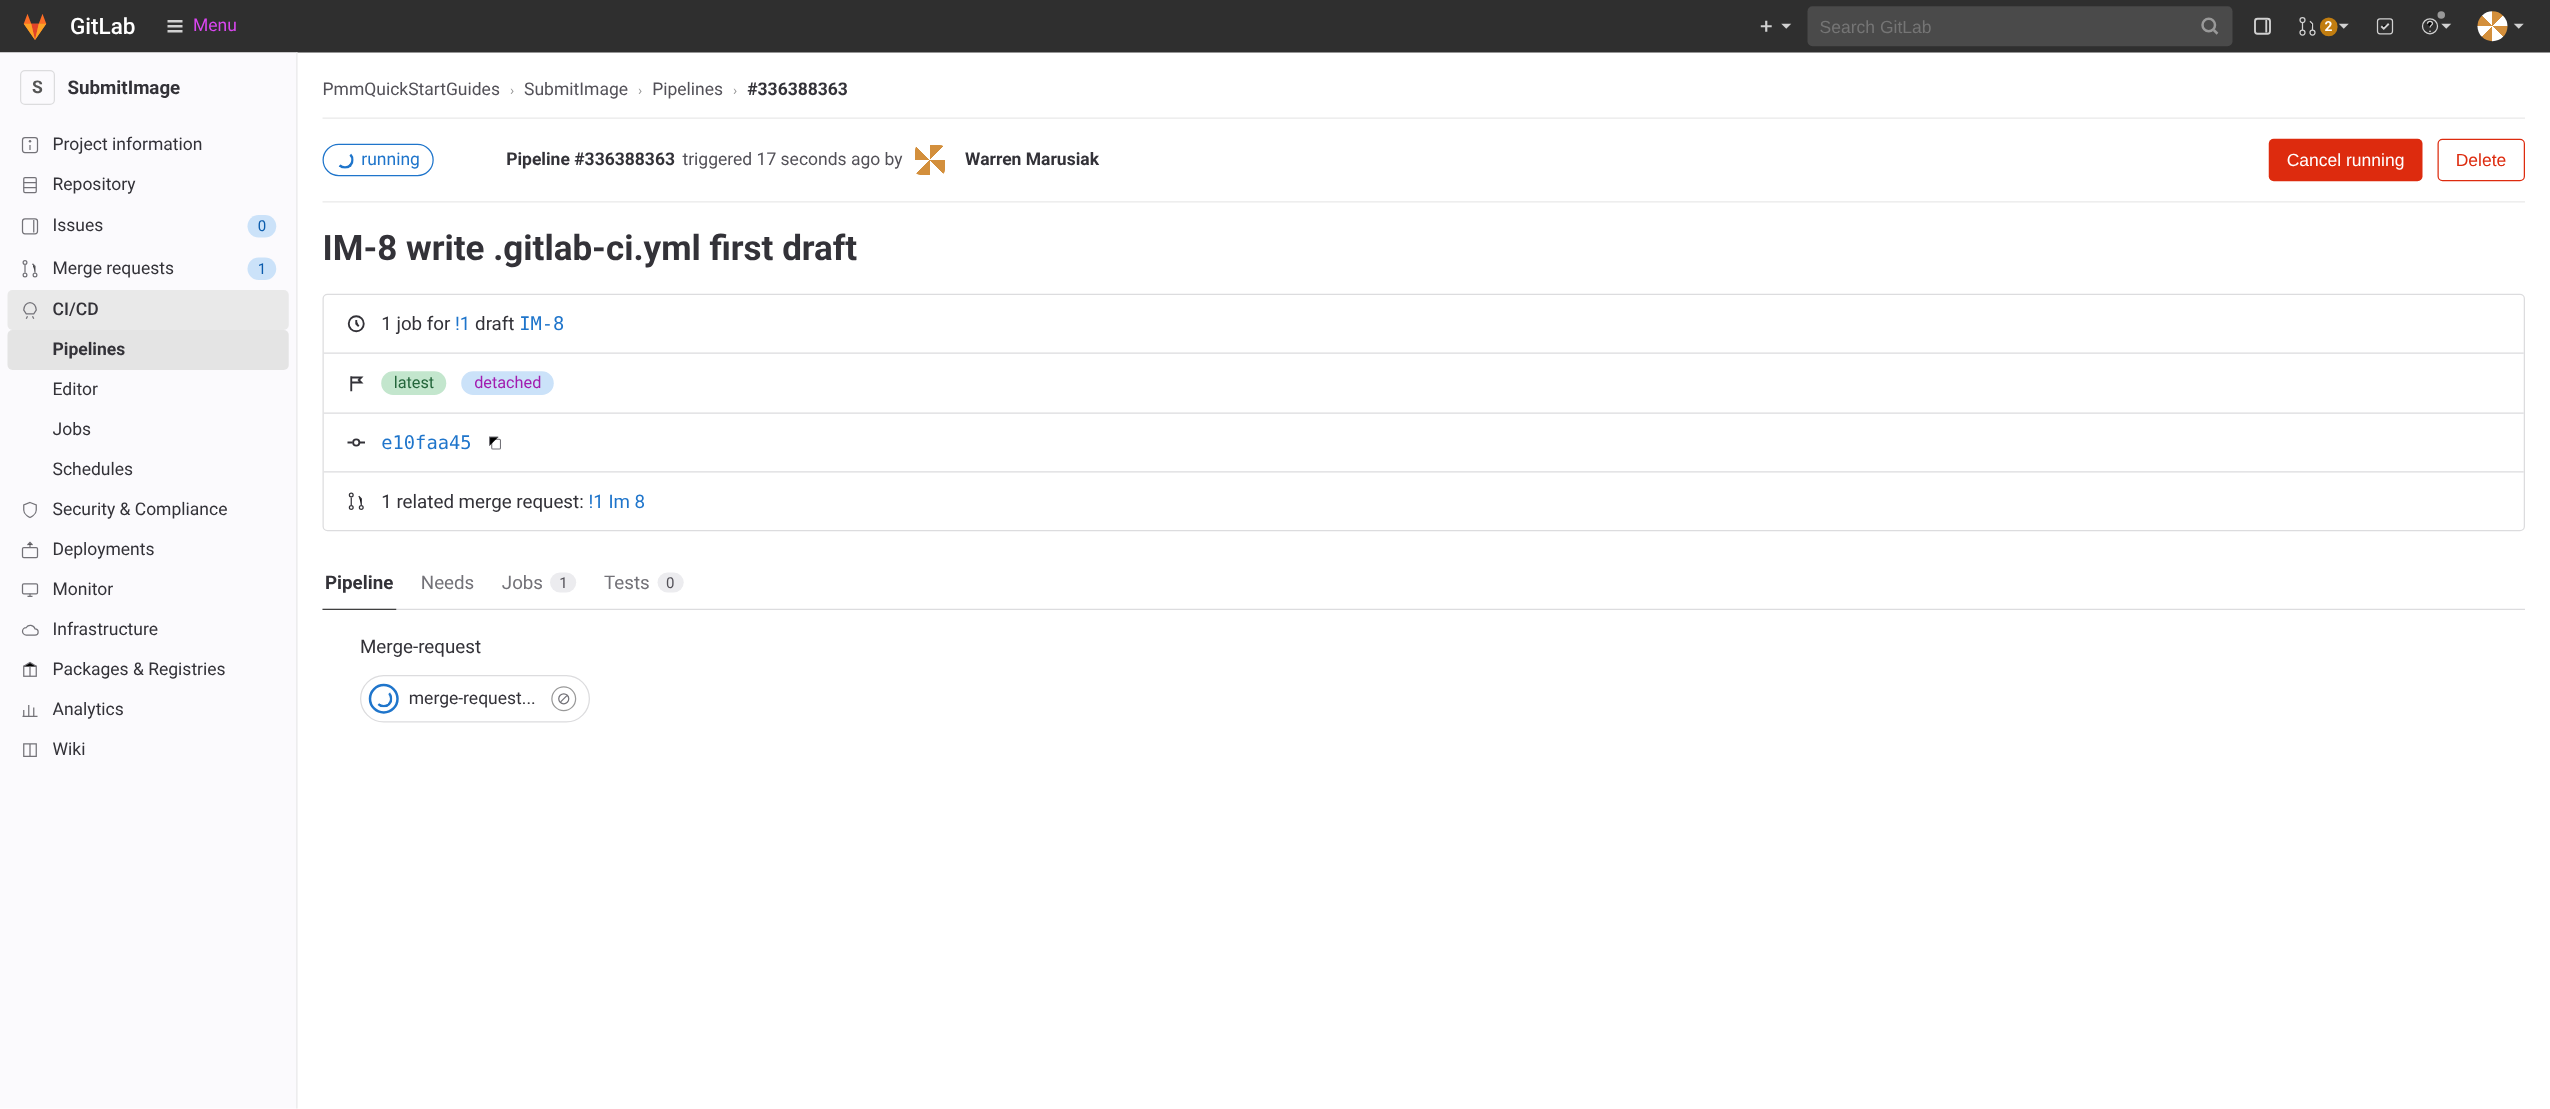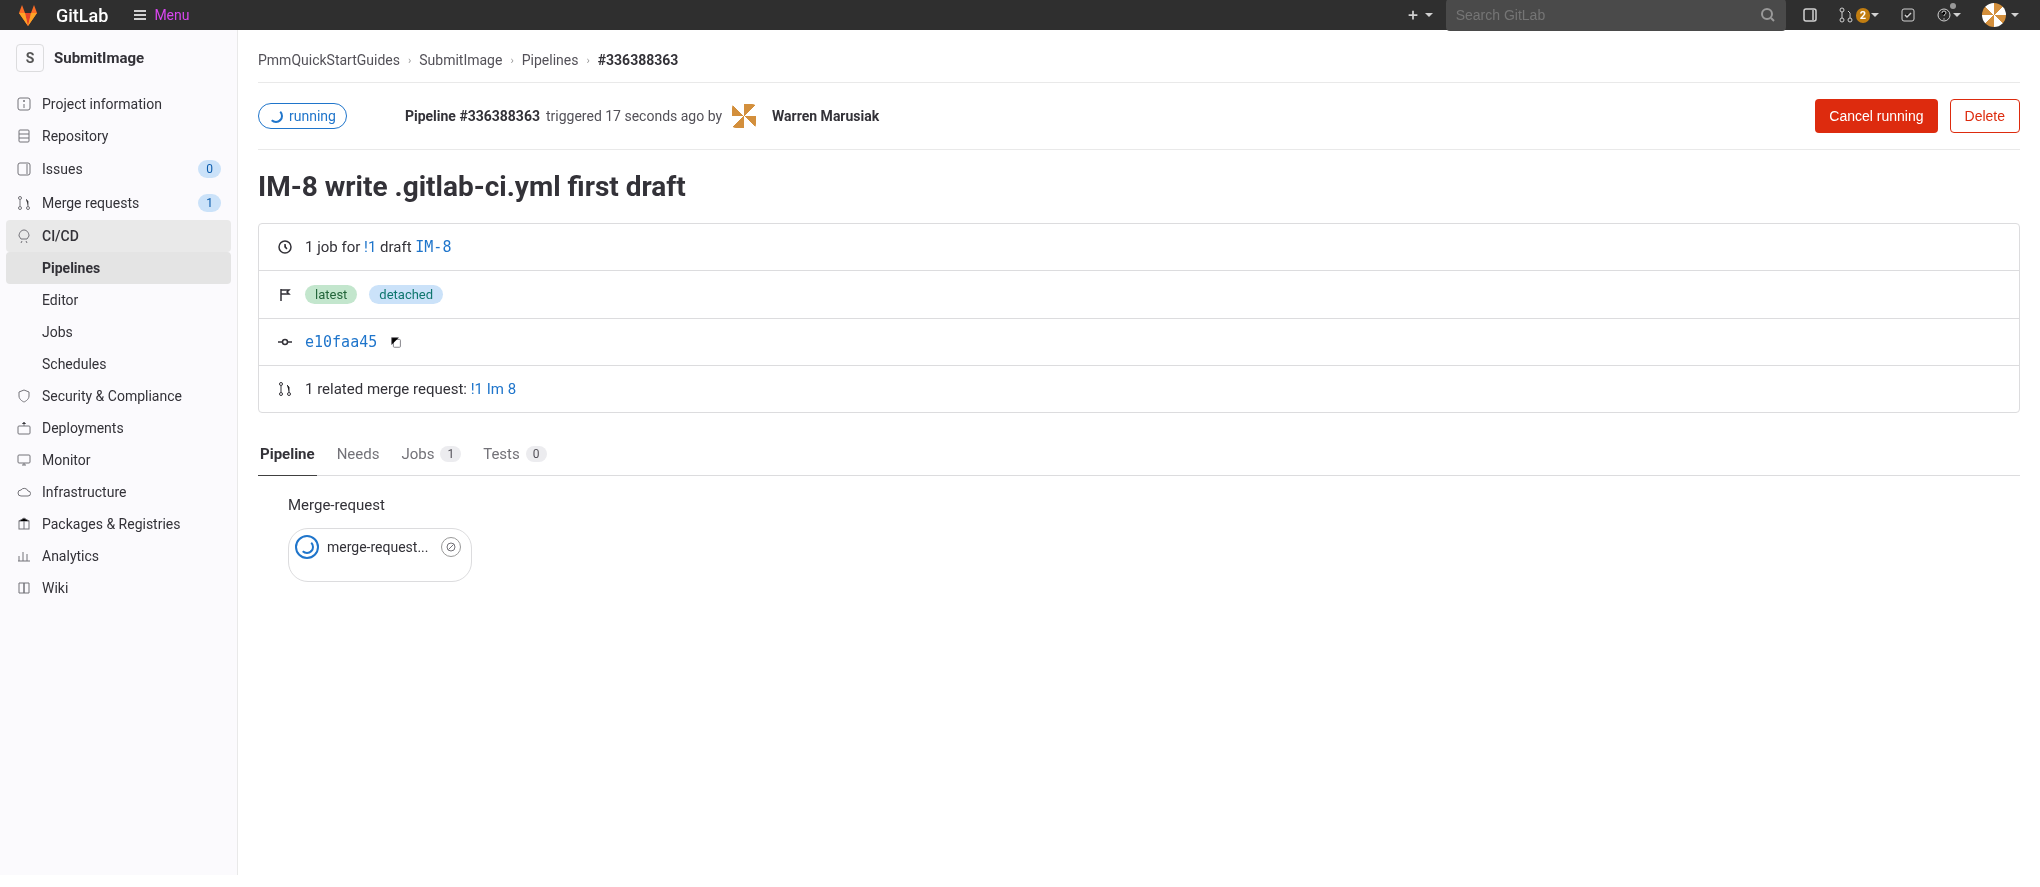--- a/index.html
+++ b/index.html
@@ -1,20 +1,20 @@
 <!DOCTYPE html>
 <html><head>
 <meta charset="utf-8">
 <style>
 * { box-sizing: border-box; margin: 0; padding: 0; }
 body { font-family: -apple-system, BlinkMacSystemFont, "Segoe UI", Roboto, sans-serif; font-size: 14px; color: #333238; background: #fff; }
 a { text-decoration: none; color: #1f75cb; }
 
 
-.navbar { background: #2f2f2f; height: 30px; display: flex; align-items: center; padding: 0 16px; }
+.navbar { background: #2f2f2f; height: 42px; display: flex; align-items: center; padding: 0 16px; }
 .navbar-left { display: flex; align-items: center; gap: 16px; }
 .gitlab-logo { width: 24px; height: 24px; }
 .gitlab-text { color: #fff; font-size: 18px; font-weight: 500; }
 .menu-btn { display: flex; gap: 6px; color: #d946ef; cursor: pointer; padding: 4px 8px; }
 .navbar-right { margin-left: auto; display: flex; align-items: center; gap: 12px; }
 .search-box { background: #4a4a4a; border-radius: 4px; width: 340px; height: 32px; display: flex; align-items: center; padding: 0 10px; }
 .search-box input { background: transparent; border: none; color: #ccc; outline: none; flex: 1; font-size: 14px; }
 .nav-icon { color: #d1d1d1; cursor: pointer; display: flex; align-items: center; padding: 4px; position: relative; }
 .mr-badge { background: #c17d10; color: #fff; font-size: 11px; font-weight: 700; border-radius: 8px; padding: 1px 4px; margin-left: 2px; }
 .help-dot { width:6px; height:6px; background:#999; border-radius:50%; position:absolute; top:0; right:10px;}
@@ -53,33 +53,33 @@
 .btn-danger { background: #dd2b0e; color: #fff; border: none; padding: 8px 14px; border-radius: 4px; cursor: pointer; font-size: 14px; }
 .btn-danger-outline { background: #fff; color: #dd2b0e; border: 1px solid #dd2b0e; padding: 8px 14px; border-radius: 4px; cursor: pointer; font-size: 14px; }
 
 .page-title { font-size: 28px; font-weight: 700; padding: 20px 0; }
 
 .info-card { border: 1px solid #dcdcde; border-radius: 4px; margin-bottom: 20px; }
 .info-row { display: flex; align-items: center; gap: 12px; padding: 14px 18px; border-bottom: 1px solid #dcdcde; font-size: 15px; }
 .info-row:last-child { border-bottom: none; }
 .info-row .row-icon { width: 16px; height: 16px; color: #333238; flex-shrink: 0; }
 .badge-green { background: #c3e6cd; color: #24663b; font-size: 13px; padding: 2px 10px; border-radius: 10px; }
-.badge-blue { background: #cbe2f9; color: #0f766e; font-size: 13px; padding: 2px 10px; border-radius: 10px; }
+.badge-blue { background: #cbe2f9; color: #a21caf; font-size: 13px; padding: 2px 10px; border-radius: 10px; }
 .commit-sha { color: #1f75cb; font-family: monospace; }
 .copy-icon { color: #737278; cursor: pointer; }
 .branch-link { color: #1f75cb; font-family: monospace; }
 
 .tabs { display: flex; align-items: center; gap: 18px; border-bottom: 1px solid #dcdcde; }
 .tab { padding: 12px 2px; cursor: pointer; color: #737278; font-size: 15px; display: flex; align-items: center; gap: 6px; }
 .tab.active { color: #333238; font-weight: 700; border-bottom: 1px solid #404040; margin-bottom: -1px; }
 .tab-count { background: #ececef; color: #535158; font-size: 12px; border-radius: 10px; padding: 1px 7px; }
 
 .stage-section { padding: 20px 30px; }
 .stage-name { font-weight: 400; font-size: 15px; margin-bottom: 14px; }
-.job-pill { display: inline-flex; align-items: center; gap: 8px; border: 1px solid #dcdcde; border-radius: 20px; padding: 6px 10px 22px 6px; cursor: pointer; }
+.job-pill { display: inline-flex; align-items: center; gap: 8px; border: 1px solid #dcdcde; border-radius: 20px; padding: 6px 10px 6px 6px; cursor: pointer; }
 .job-status-circle { width: 24px; height: 24px; border: 2px solid #1f75cb; border-radius: 50%; display: flex; align-items: center; justify-content: center; }
 .job-status-circle::after { content: ''; width: 10px; height: 10px; border: 2px solid #1f75cb; border-top-color: transparent; border-left-color: transparent; border-radius: 50%; }
 .job-action { width: 20px; height: 20px; border: 1px solid #999; border-radius: 50%; display: flex; align-items: center; justify-content: center; margin-left: 4px; }
 .job-action svg { width: 10px; height: 10px; }
 
 .user-avatar-sm { width: 24px; height: 24px; border-radius: 4px; }
 .avatar-pattern { background: repeating-conic-gradient(#d38f3c 0% 12.5%, #fff 0% 25%); }
 </style>
 </head>
 <body>

